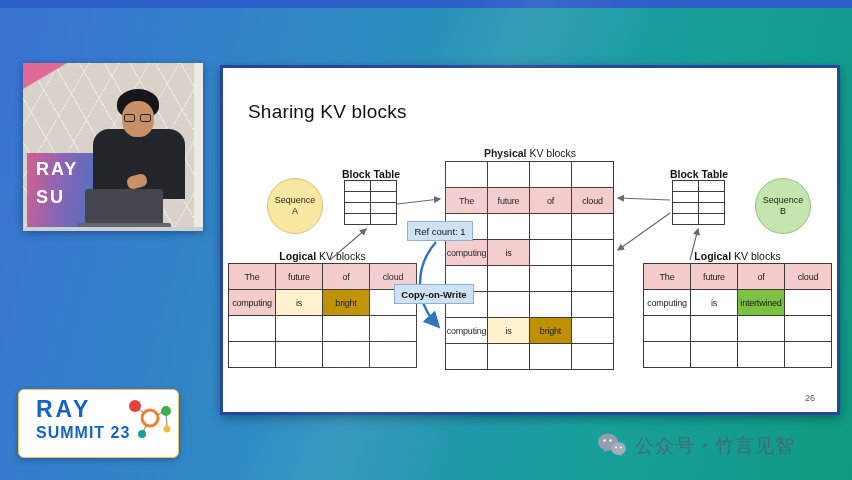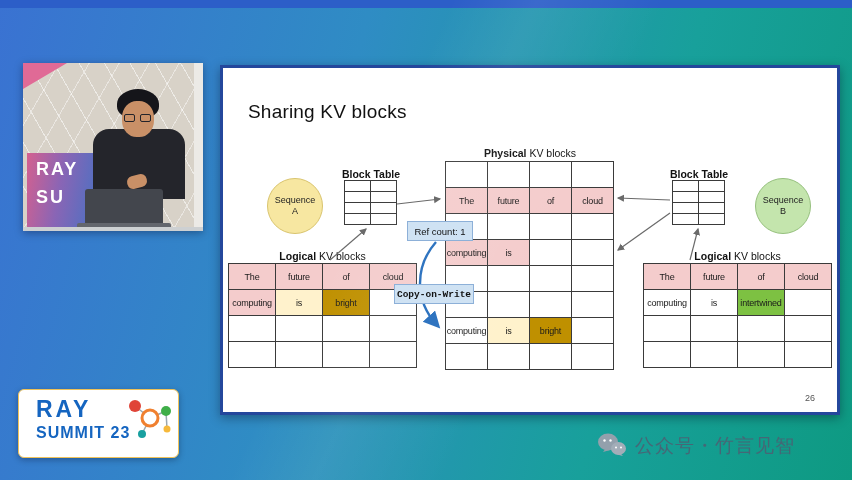--- a/index.html
+++ b/index.html
@@ -50,21 +50,21 @@
   .trow + .trow{margin-top:-1px;}
   .tcell{border:1px solid #3a3a3a;background:#fff;display:flex;align-items:center;justify-content:center;
     font-size:9px;color:#1a1a1a;box-sizing:border-box;overflow:hidden;white-space:nowrap;letter-spacing:-0.2px;}
   .tcell + .tcell{margin-left:-1px;}
   .physical .tcell{width:43px;height:27px;}
   .logical .tcell{width:48px;height:27px;}
   .blocktbl .tcell{width:27px;height:12px;}
 
   .badge{position:absolute;background:#cfe2f3;border:1px solid #8db0d8;font-size:9.5px;display:flex;
     align-items:center;justify-content:center;color:#111;z-index:6;box-sizing:border-box;}
-  .badge.bold{font-weight:bold;font-family:Liberation Mono, monospace;}
+  .badge.bold{font-weight:bold;}
   .arrows{position:absolute;left:0;top:0;z-index:5;pointer-events:none;}
   .pagenum{position:absolute;right:22px;bottom:9px;font-size:9px;color:#555;}
 
   
   .logo{position:absolute;left:18px;top:389px;width:161px;height:69px;background:#fff;border-radius:6px;
     border:1.5px solid #eec25a;box-sizing:border-box;box-shadow:0 2px 6px rgba(0,0,30,.3);}
   .logo .l1{position:absolute;left:17px;top:6px;font-size:23px;font-weight:bold;color:#1565c0;letter-spacing:3px;}
   .logo .l2{position:absolute;left:17px;top:34px;font-size:16px;font-weight:bold;color:#1565c0;letter-spacing:1px;}
   .logo svg{position:absolute;right:4px;top:5px;}
 

